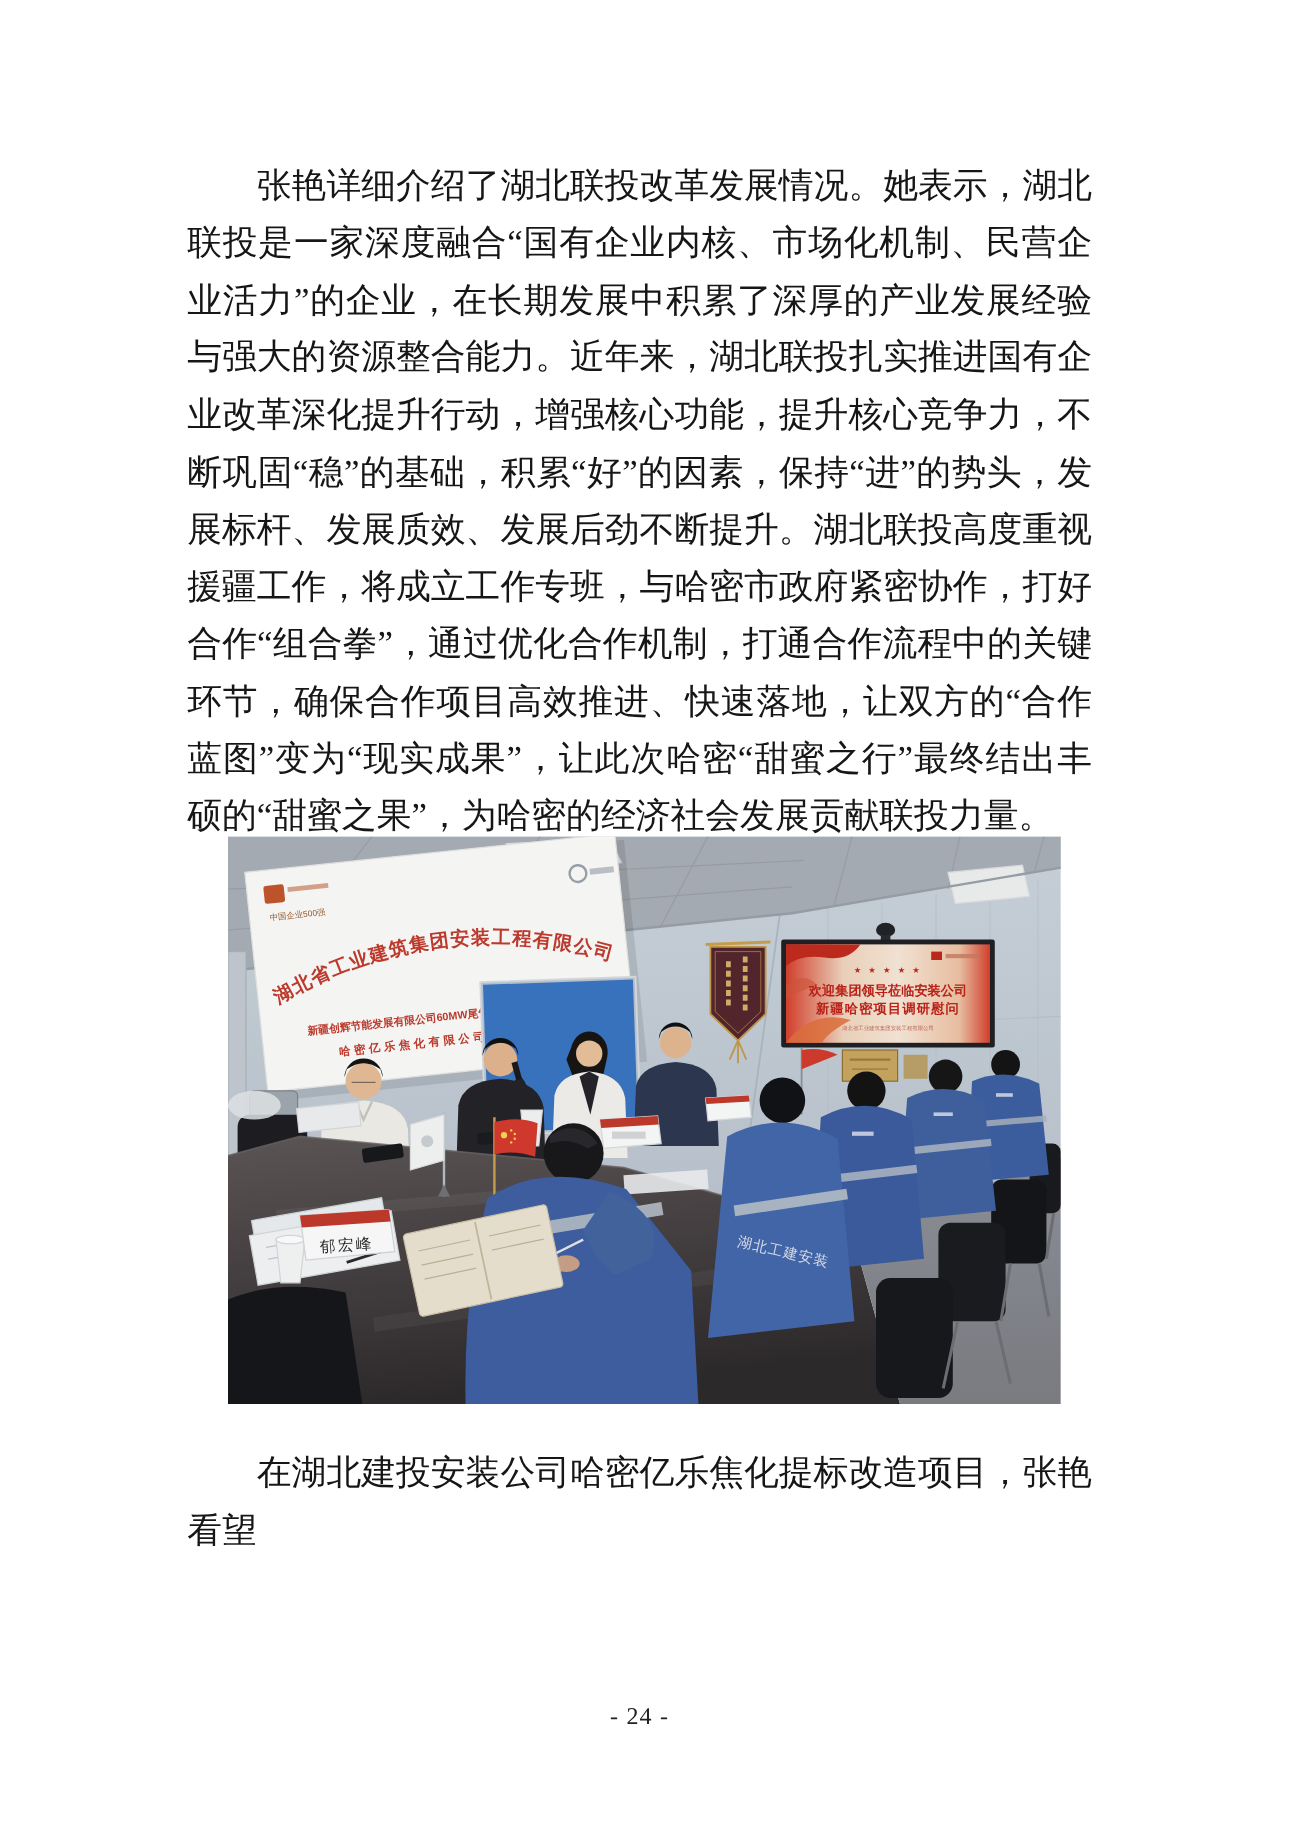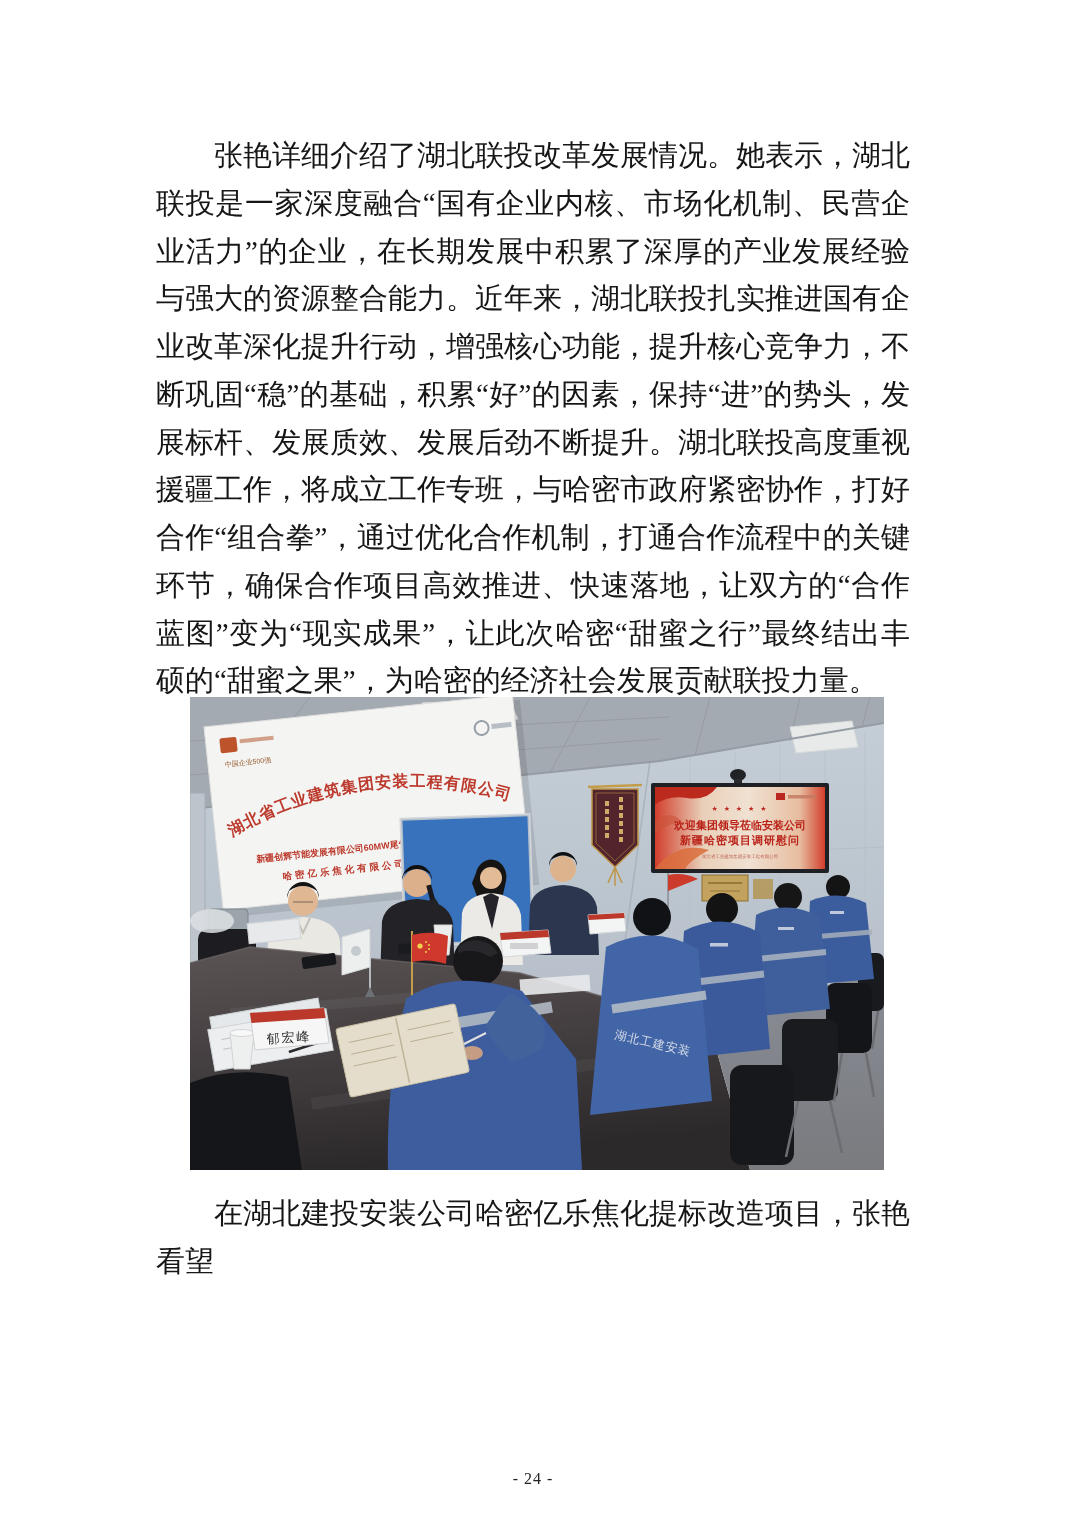--- a/index.html
+++ b/index.html
@@ -26,28 +26,28 @@
     text-justify:inter-ideograph;
     text-indent:58px;
     word-break:break-all;
   }
   figure.photo-fig{
     margin:-8px 0 0 34px;
     padding:0;
     width:694px;
     height:473px;
   }
-  p.para.after-photo{ margin-top:20px; }
+  p.para.after-photo{ margin-top:35px; }
   .page-num{
     position:absolute;
-    top:1470px;
+    top:1420px;
     left:156px;
     width:754px;
     text-align:center;
-    font-size:16px;
+    font-size:20px;
     letter-spacing:1px;
     color:#222222;
   }
   svg .cn{ font-family:"Liberation Sans","DejaVu Sans",sans-serif; }
 </style>
 </head>
 <body>
 
 <div class="page">
   <div class="content">

